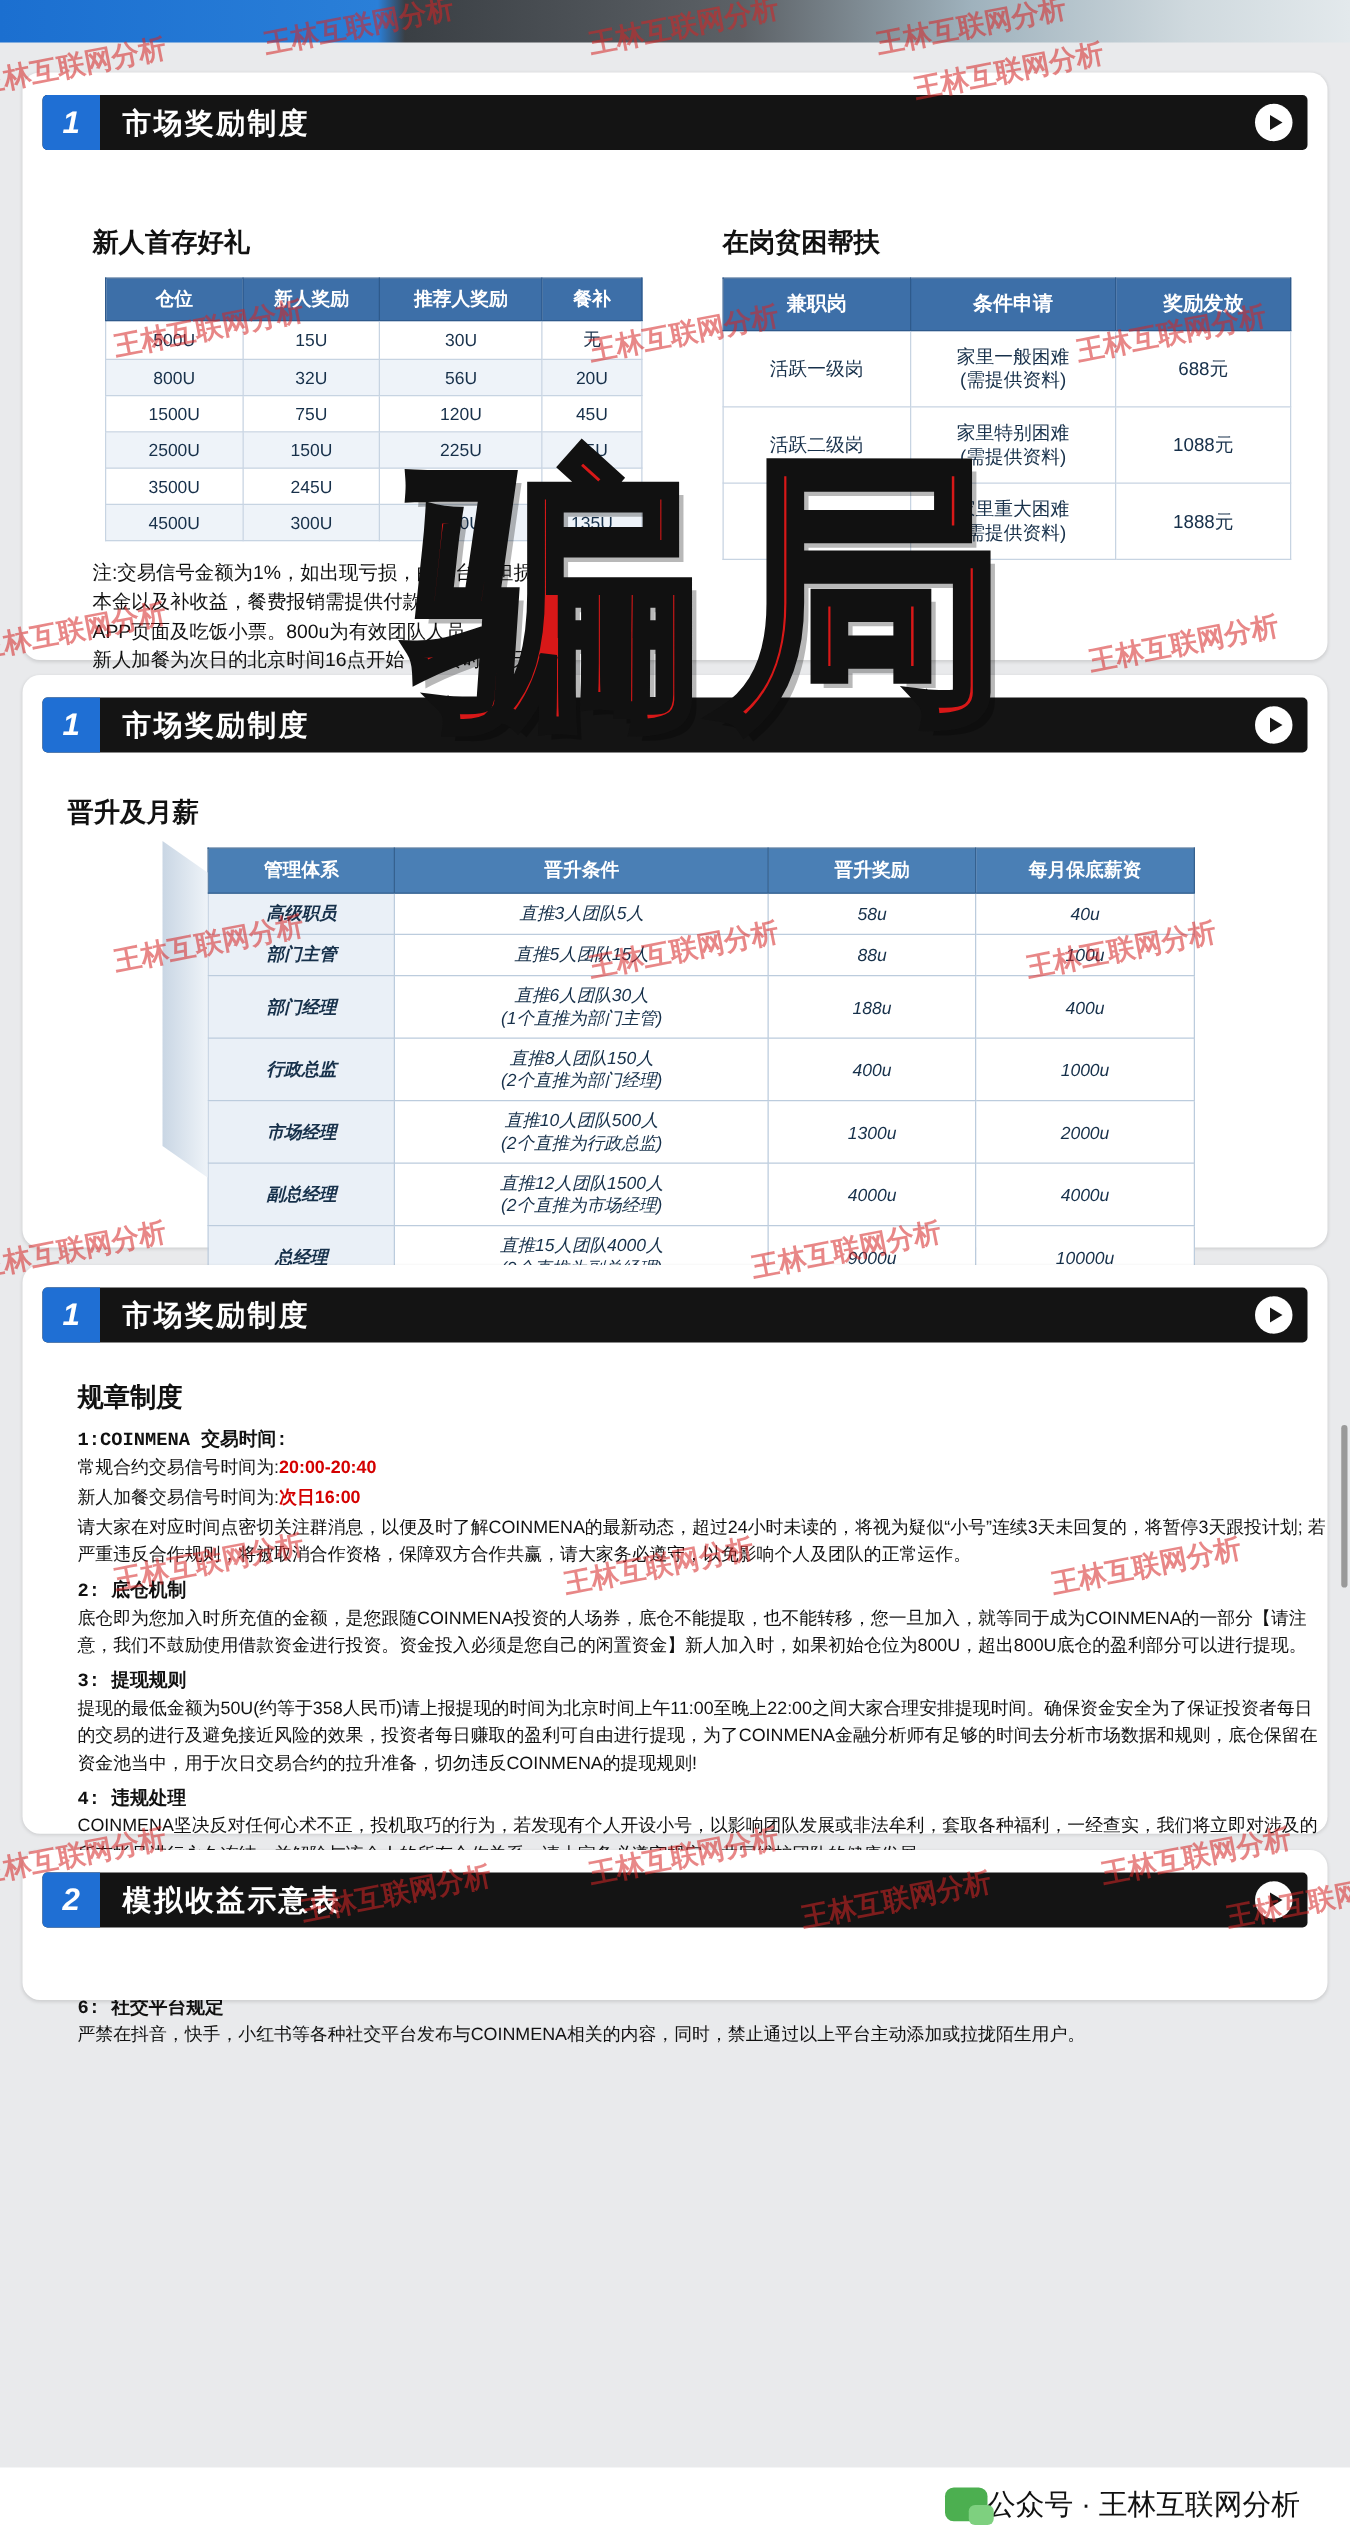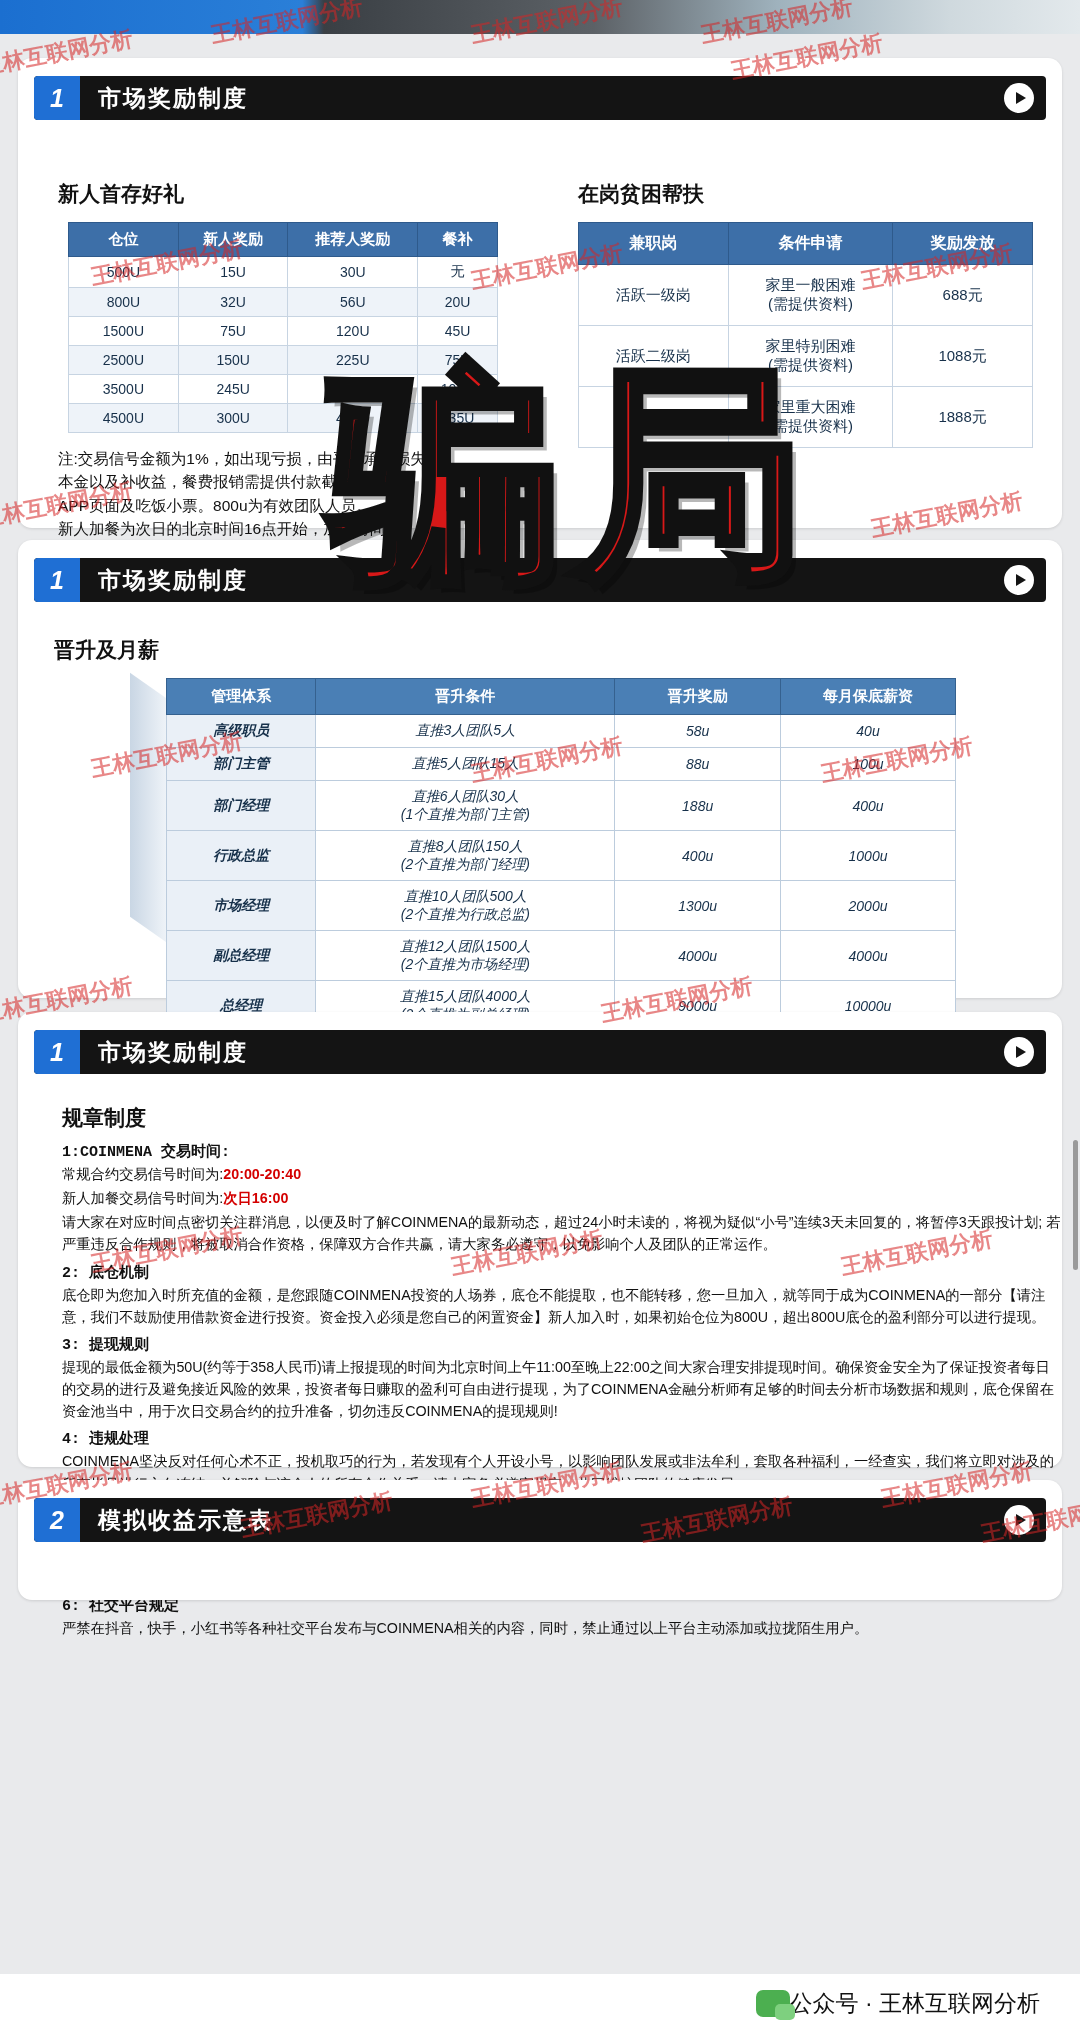--- a/index.html
+++ b/index.html
@@ -83,21 +83,21 @@
   }
   .tbl2 td {
     font-size: 15px; padding: 11px 6px; text-align: center;
     border: 1px solid #c7d4e2; color: #17304a; background:#fff;
   }
 
   .note { font-size: 15.5px; color: #111; line-height: 1.5; }
 
   
   #card1 { top: 58px; height: 470px; }
-  #c1-left { position: absolute; left: 40px; top: 122px; width: 470px; }
+  #c1-left { position: absolute; left: 56px; top: 122px; width: 470px; }
   #c1-right { position: absolute; left: 560px; top: 122px; width: 539px; }
 
   
   #card2 { top: 540px; height: 458px; }
   #c2-body { position: absolute; left: 36px; top: 96px; width: 980px; }
 
   .promo-wrap { position: relative; margin: 14px 0 0 112px; }
   .promo-tbl th { background: #4a7fb5; color: #fff; font-size: 15px; font-weight: bold; padding: 8px 4px; border: 1px solid #35618f; }
   .promo-tbl td { font-size: 14px; padding: 7px 4px; text-align: center; border: 1px solid #bcccdd; color: #16304a; background: #fff; font-style: italic; }
   .promo-tbl td.lvl { background: #eaf0f7; font-weight: bold; }

